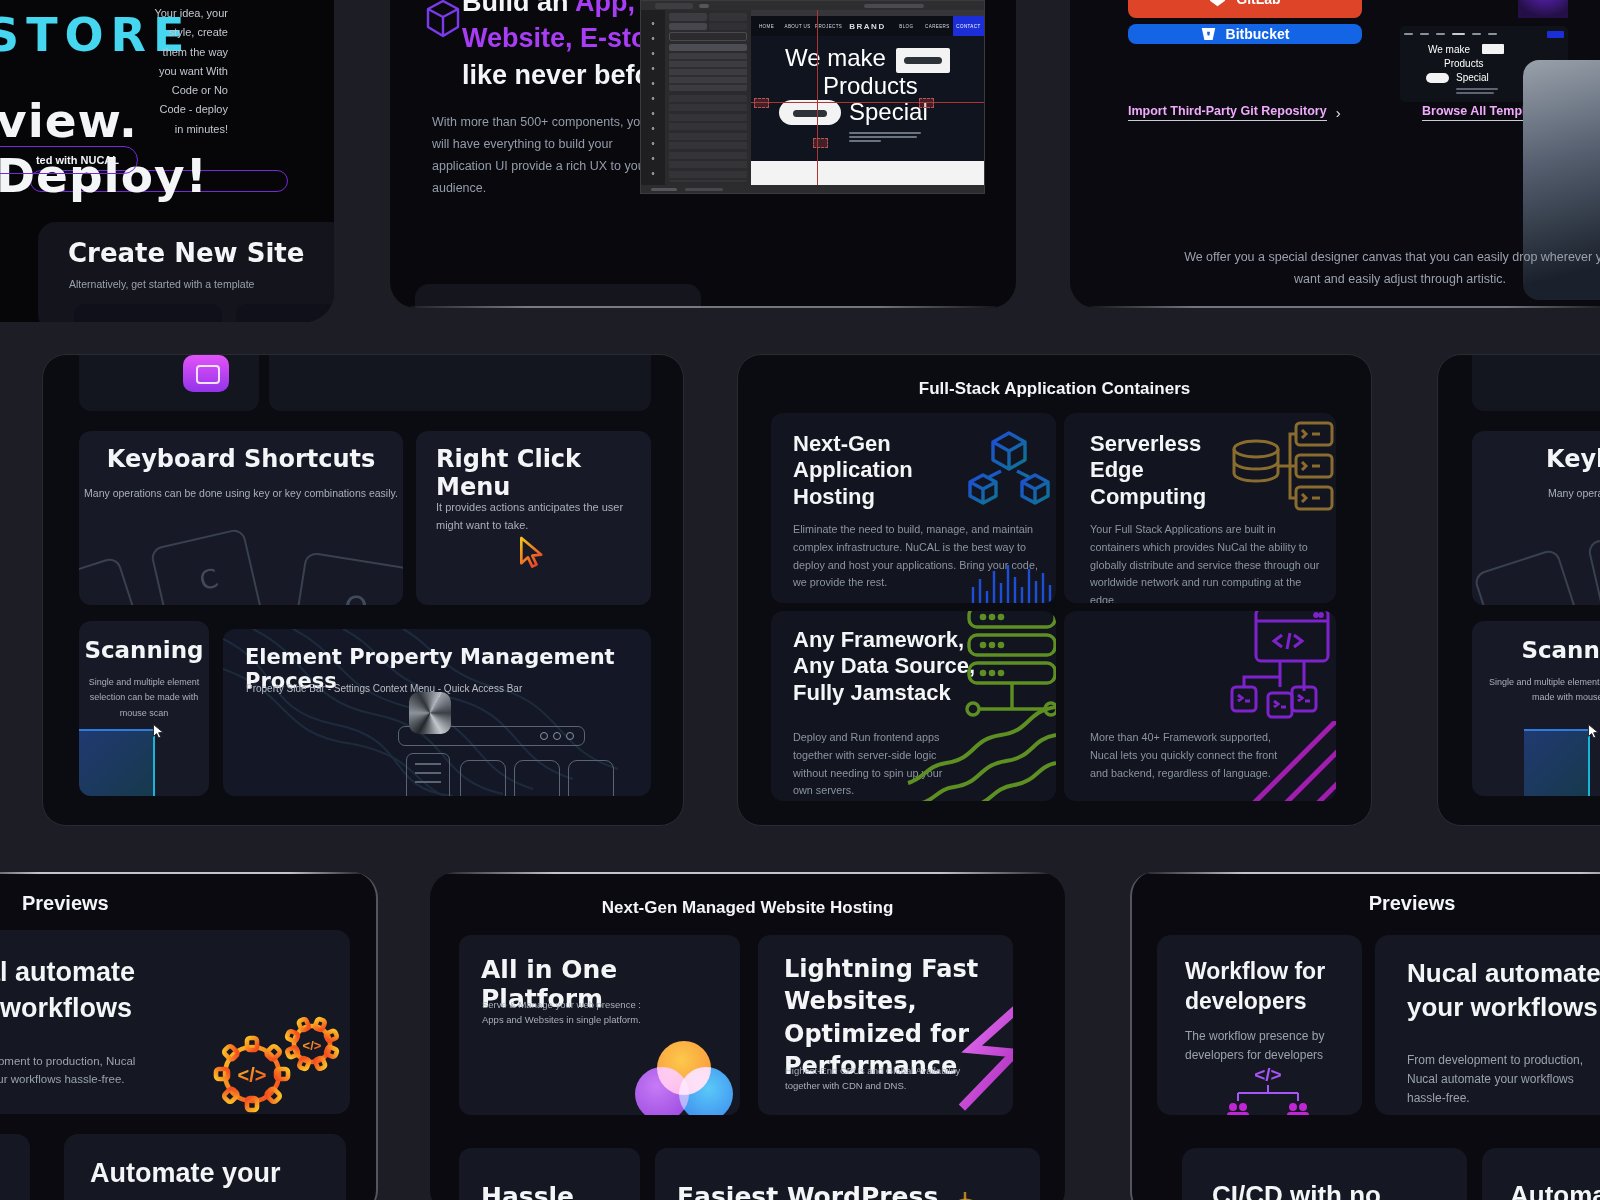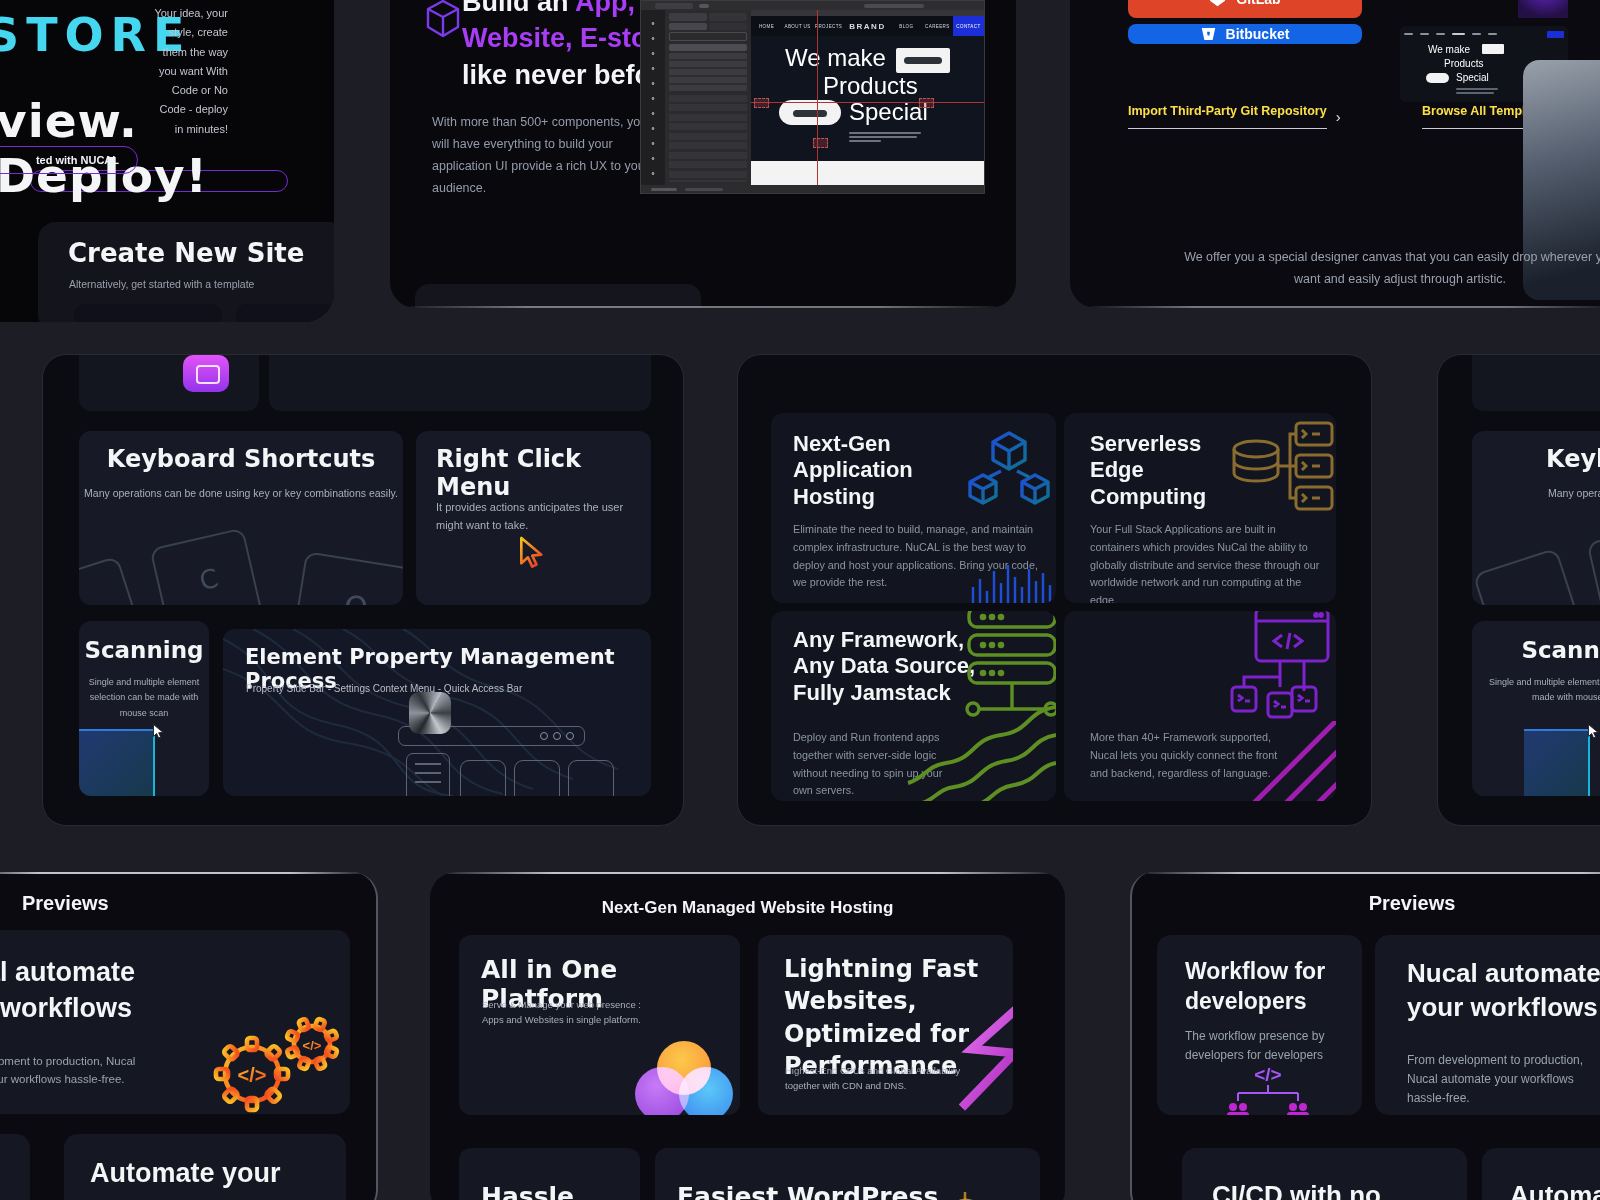--- a/index.html
+++ b/index.html
@@ -12,21 +12,21 @@
     background:linear-gradient(90deg,rgba(210,210,218,.15),rgba(228,228,235,.85) 18% 82%,rgba(210,210,218,.15));
     border-radius:2px;z-index:5}
   .botlight:after{content:"";position:absolute;bottom:0;left:20px;right:20px;height:2px;
     background:linear-gradient(90deg,rgba(180,180,190,.08),rgba(205,205,214,.55) 20% 80%,rgba(180,180,190,.08));
     border-radius:2px}
   .card{position:absolute;background:#171a26;border-radius:12px;overflow:hidden}
   .card2{position:absolute;background:#151823;border-radius:14px;overflow:hidden}
   .t-round{font-family:"DejaVu Sans",sans-serif;font-weight:bold;color:#f4f5f7}
   .t-sans{font-family:"Liberation Sans",sans-serif;font-weight:bold;color:#f4f5f7}
   .desc{color:#9aa2af;font-family:"Liberation Sans",sans-serif}
-  .link{font-weight:bold;font-size:12.5px;color:#fde047;border-bottom:1.5px solid #c9ccd4;padding-bottom:10px;cursor:pointer}
+  .link{font-weight:bold;font-size:12.5px;color:#f0abfc;border-bottom:1.5px solid #c9ccd4;padding-bottom:2px;cursor:pointer}
   .chev{font-size:15px;color:#dfe2e8;margin-left:9px;border:none}
   .key{position:absolute;border:2px solid #39404f;border-radius:12px;color:#414a5c;
     font-family:"DejaVu Sans",sans-serif}
   .gbtn{position:absolute;left:58px;width:234px;border-radius:8px;display:flex;align-items:center;
     justify-content:center;gap:10px;color:#fff;font-weight:bold;font-size:14px;cursor:pointer}
   .ed{position:absolute;background:#e5e5e5;border:1px solid #3a3a3f;display:flex;flex-direction:column;overflow:hidden}
   .edbar{height:9px;background:#2e2e31;display:flex;align-items:center}
   .edmain{flex:1;display:flex;min-height:0}
   .edstrip{width:24px;background:#1f1f22;
     background-image:radial-gradient(circle,#8e8e96 1.3px,transparent 1.6px);
@@ -271,20 +271,21 @@
       </div>
       <div style="position:absolute;left:237px;top:131px;width:44px;height:44px;border:1.5px solid #5a6475;border-radius:9px;z-index:2"></div>
       <div style="position:absolute;left:291px;top:131px;width:44px;height:44px;border:1.5px solid #5a6475;border-radius:9px;z-index:2"></div>
       <div style="position:absolute;left:345px;top:131px;width:44px;height:44px;border:1.5px solid #5a6475;border-radius:9px;z-index:2"></div>
       <div style="position:absolute;left:186px;top:63px;width:42px;height:42px;border-radius:10px;z-index:3;
                   background:conic-gradient(from 30deg,#9aa0a8,#3a3f46,#c3c8cf,#23272d,#8d939b,#30343b,#b9bec6);"></div>
     </div>
   </div>
 
   <div class="panel bordered" style="left:737px;top:354px;width:633px;height:470px;background:#0b0b12;border-radius:24px">
+    <div class="t-sans" style="position:absolute;left:0;right:0;top:24px;text-align:center;font-size:17px">Full-Stack Application Containers</div>
 
     <div class="card" style="left:33px;top:58px;width:285px;height:190px;background:#12151f">
       <div class="t-sans" style="position:absolute;left:22px;top:18px;width:185px;font-size:22px;line-height:1.2">Next-Gen Application Hosting</div>
       <div class="desc" style="position:absolute;left:22px;top:108px;width:245px;font-size:10.8px;line-height:1.65;color:#8b93a2">Eliminate the need to build, manage, and maintain complex infrastructure. NuCAL is the best way to deploy and host your applications. Bring your code, we provide the rest.</div>
       <svg class="abs" style="left:192px;top:14px" width="92" height="92" viewBox="0 0 92 92">
         <defs>
             <linearGradient id="gcube" x1="0" y1="0" x2="1" y2="1">
           <stop offset="0" stop-color="#1d4ed8"></stop>
               <stop offset="1" stop-color="#0e7490"></stop>
             </linearGradient>

